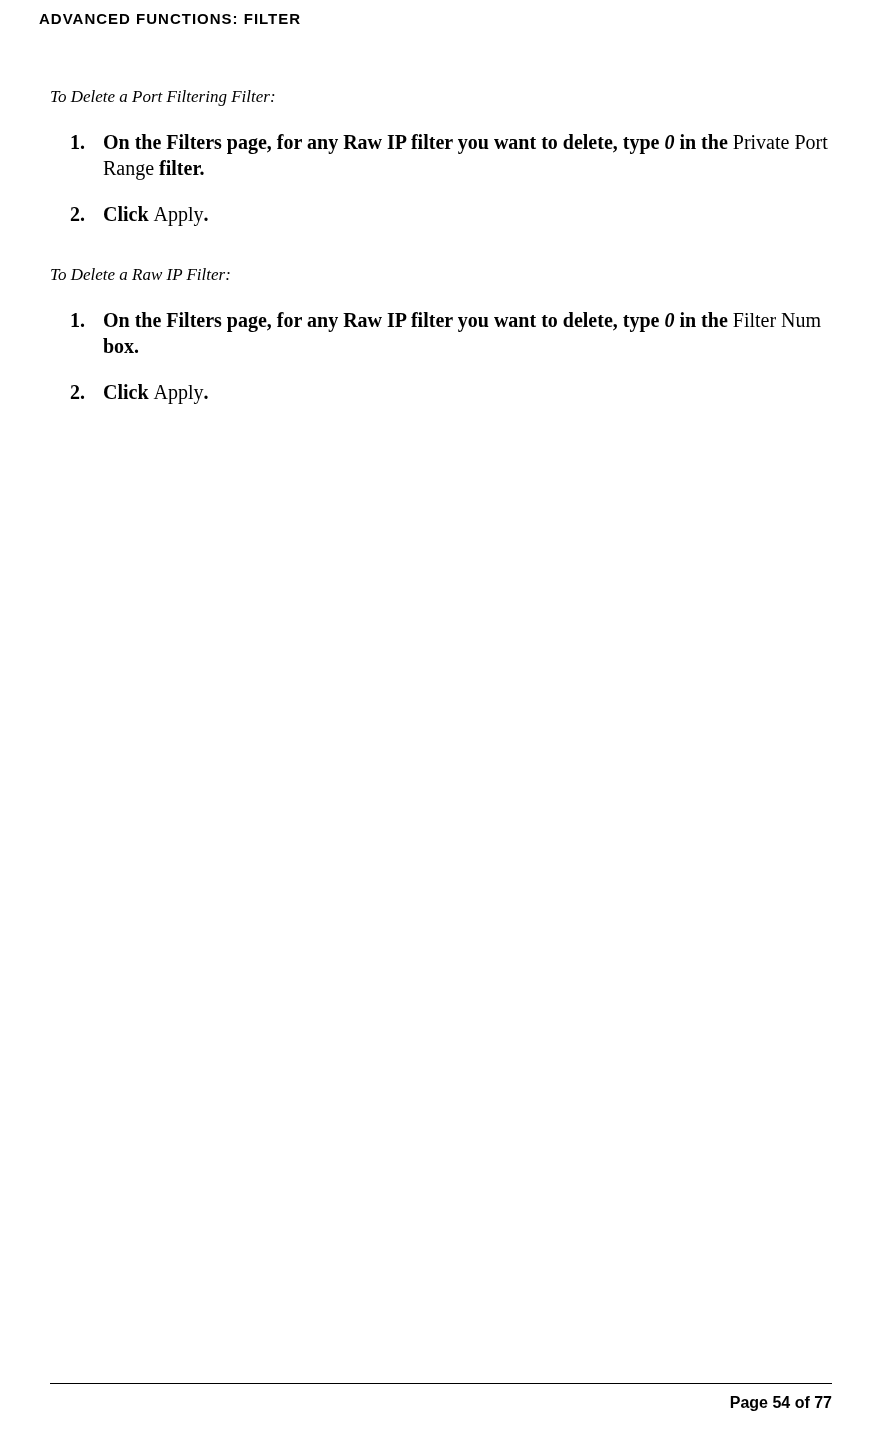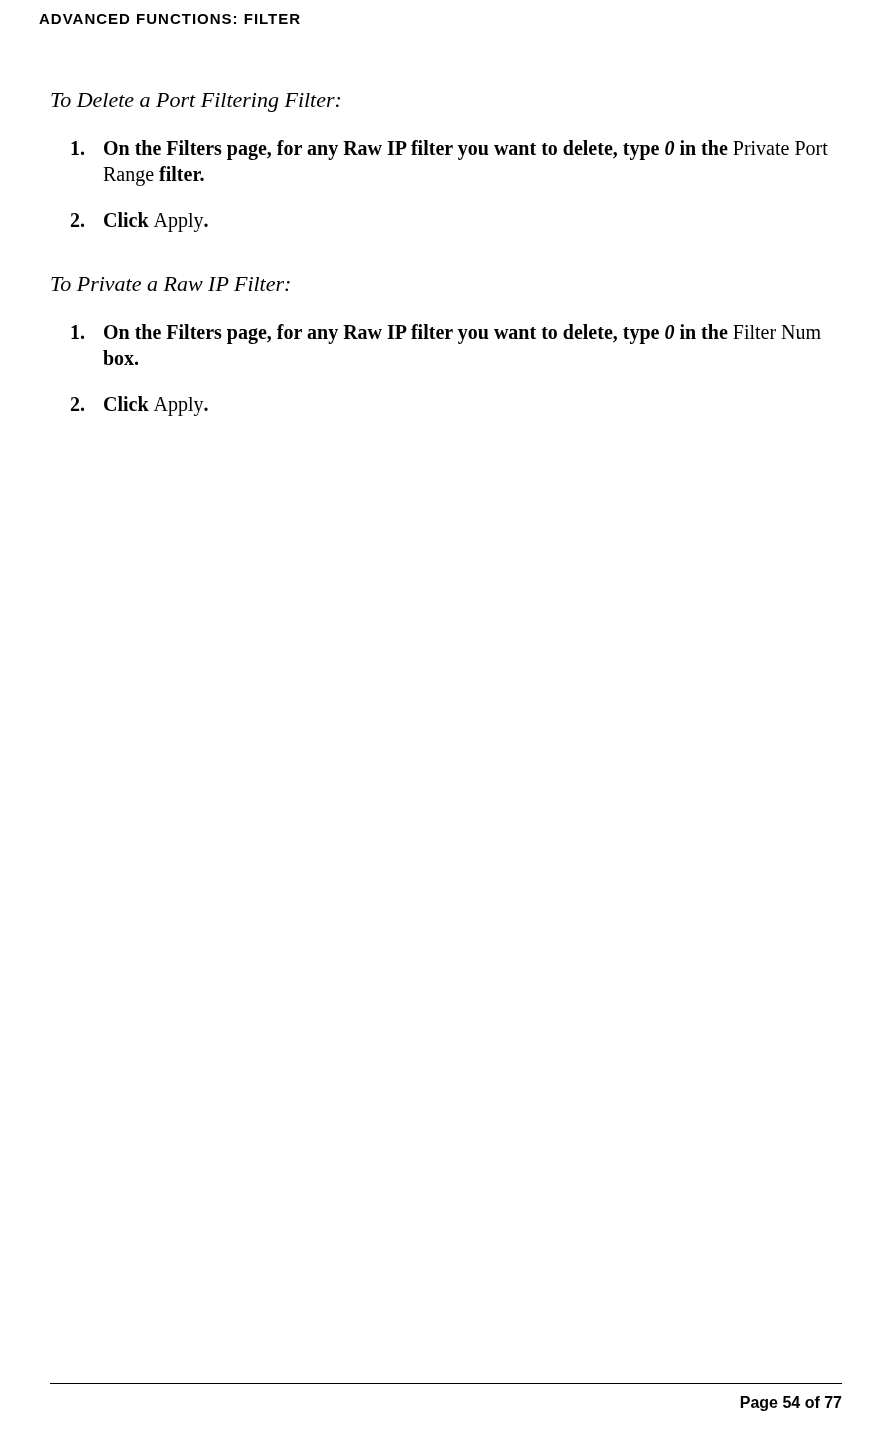--- a/index.html
+++ b/index.html
@@ -22,21 +22,21 @@
       letter-spacing: 1px;
       font-size: 15px;
       padding: 10px 0 0 8px;
       margin-left: 31px;
     }
     .content {
       padding: 60px 50px 0 50px;
     }
     .section-title {
       font-style: italic;
-      font-size: 22px;
+      font-size: 17px;
       margin-bottom: 22px;
     }
     .section-block {
       margin-bottom: 38px;
     }
     .instruction-list {
       list-style: none;
       padding-left: 20px;
     }
     .instruction-item {
@@ -58,21 +58,21 @@
       font-weight: bold;
     }
     .italic-bold {
       font-weight: bold;
       font-style: italic;
     }
     .footer {
       position: absolute;
       bottom: 28px;
       left: 50px;
-      right: 36px;
+      right: 46px;
     }
     .footer-rule {
       border: none;
       border-top: 1px solid #000;
       margin-bottom: 10px;
       width: 100%;
     }
     .page-number {
       text-align: right;
       font-family: Arial, Helvetica, sans-serif;
@@ -96,21 +96,21 @@
             <div class="item-number">1.</div>
             <div class="item-body"><span class="bold">On the Filters page, for any Raw IP filter you want to delete, type </span><span class="italic-bold">0</span><span class="bold"> in the </span><span>Private Port Range</span><span class="bold"> filter.</span></div>
           </div>
           <div class="instruction-item">
             <div class="item-number">2.</div>
             <div class="item-body"><span class="bold">Click </span><span>Apply</span><span class="bold">.</span></div>
           </div>
         </div>
       </div>
       <div class="section-block">
-        <div class="section-title">To Private a Raw IP Filter:</div>
+        <div class="section-title">To Delete a Raw IP Filter:</div>
         <div class="instruction-list">
           <div class="instruction-item">
             <div class="item-number">1.</div>
             <div class="item-body"><span class="bold">On the Filters page, for any Raw IP filter you want to delete, type </span><span class="italic-bold">0</span><span class="bold"> in the </span><span>Filter Num</span><span class="bold"> box.</span></div>
           </div>
           <div class="instruction-item">
             <div class="item-number">2.</div>
             <div class="item-body"><span class="bold">Click </span><span>Apply</span><span class="bold">.</span></div>
           </div>
         </div>

